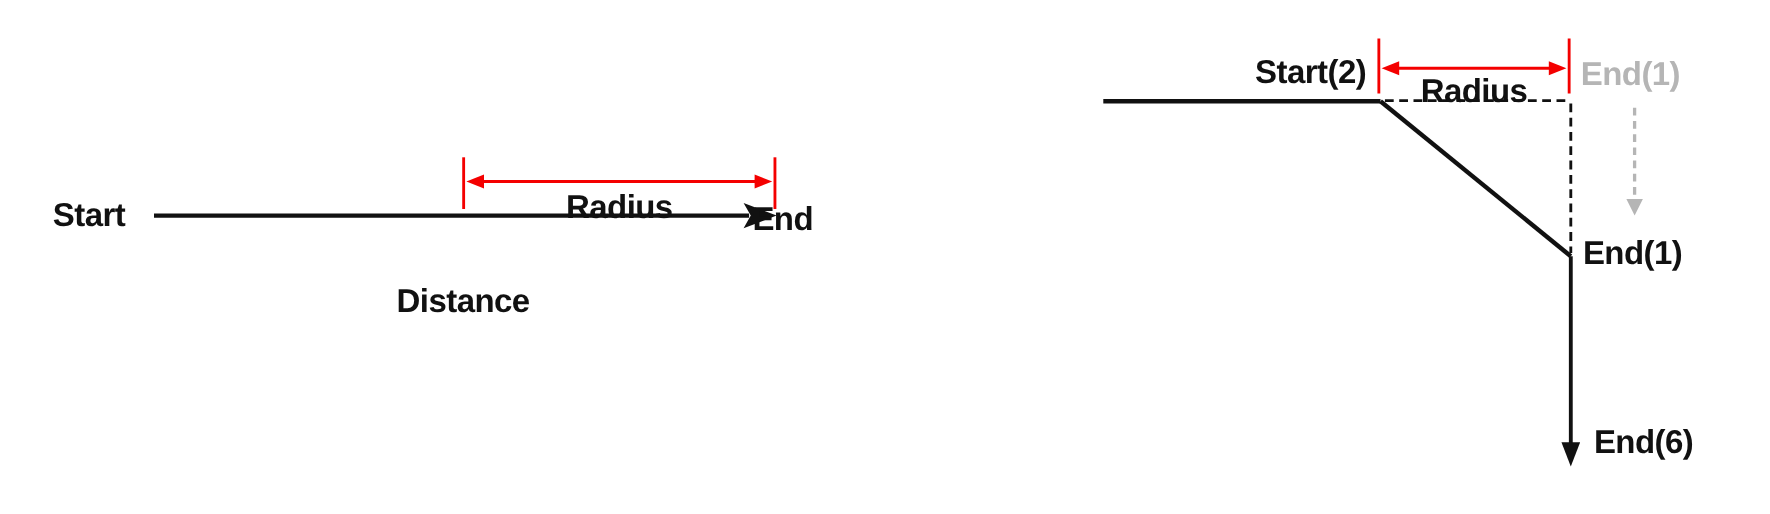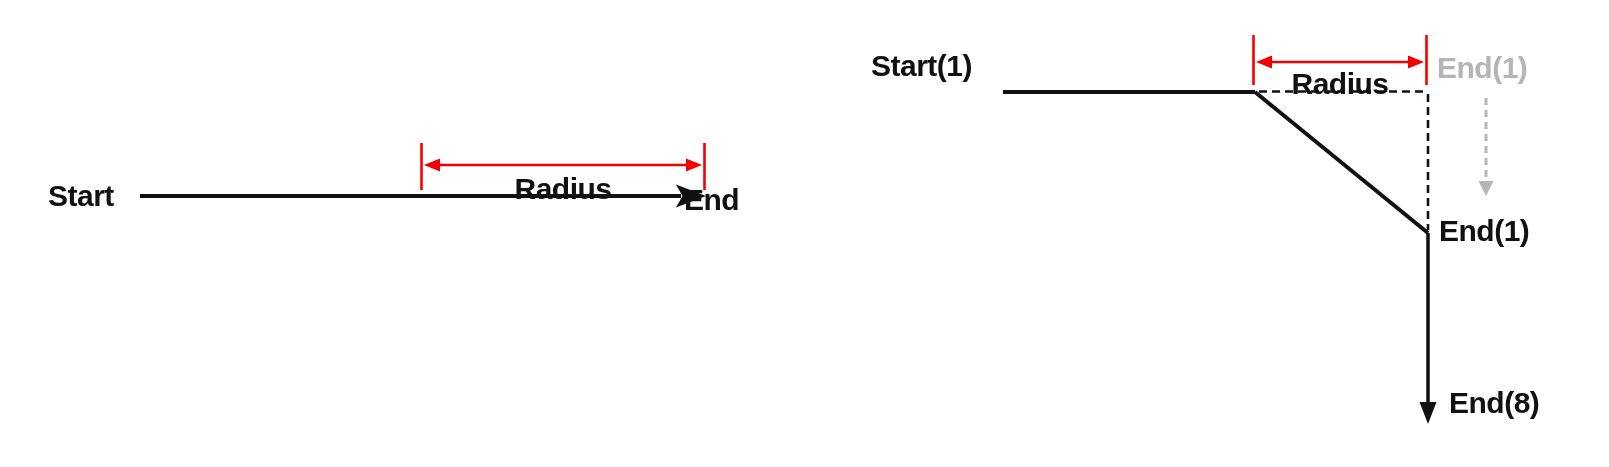--- a/index.html
+++ b/index.html
@@ -67,21 +67,22 @@
         <path class="red-line" d="M1426.5 35 V85"></path>
         <path class="red-line" d="M1269 62 H1411"></path>
         <path class="red-fill" d="M1256 62 L1272 55.6 L1272 68.4 Z"></path>
         <path class="red-fill" d="M1424 62 L1408 55.6 L1408 68.4 Z"></path>
       </g>
     </g>
   </svg>
 
   <span class="lbl" style="left:48px;  top:181px;">Start</span>
   <span class="lbl" style="left:684px; top:185px;">End</span>
+  <span class="lbl center" style="left:421px; top:220px;">Distance</span>
   <span class="lbl center" style="left:563px; top:134px;">Radius</span>
 
-  <span class="lbl" style="left:871px;  top:51px;">Start(1)</span>
+  <span class="lbl" style="left:1141px; top:51px;">Start(2)</span>
   <span class="lbl center" style="left:1340px; top:29px;">Radius</span>
   <span class="lbl ghost" style="left:1437px; top:53px;">End(1)</span>
   <span class="lbl" style="left:1439px; top:216px;">End(1)</span>
-  <span class="lbl" style="left:1449px; top:388px;">End(8)</span>
+  <span class="lbl" style="left:1449px; top:388px;">End(6)</span>
 
 </div>
 
 </body></html>

